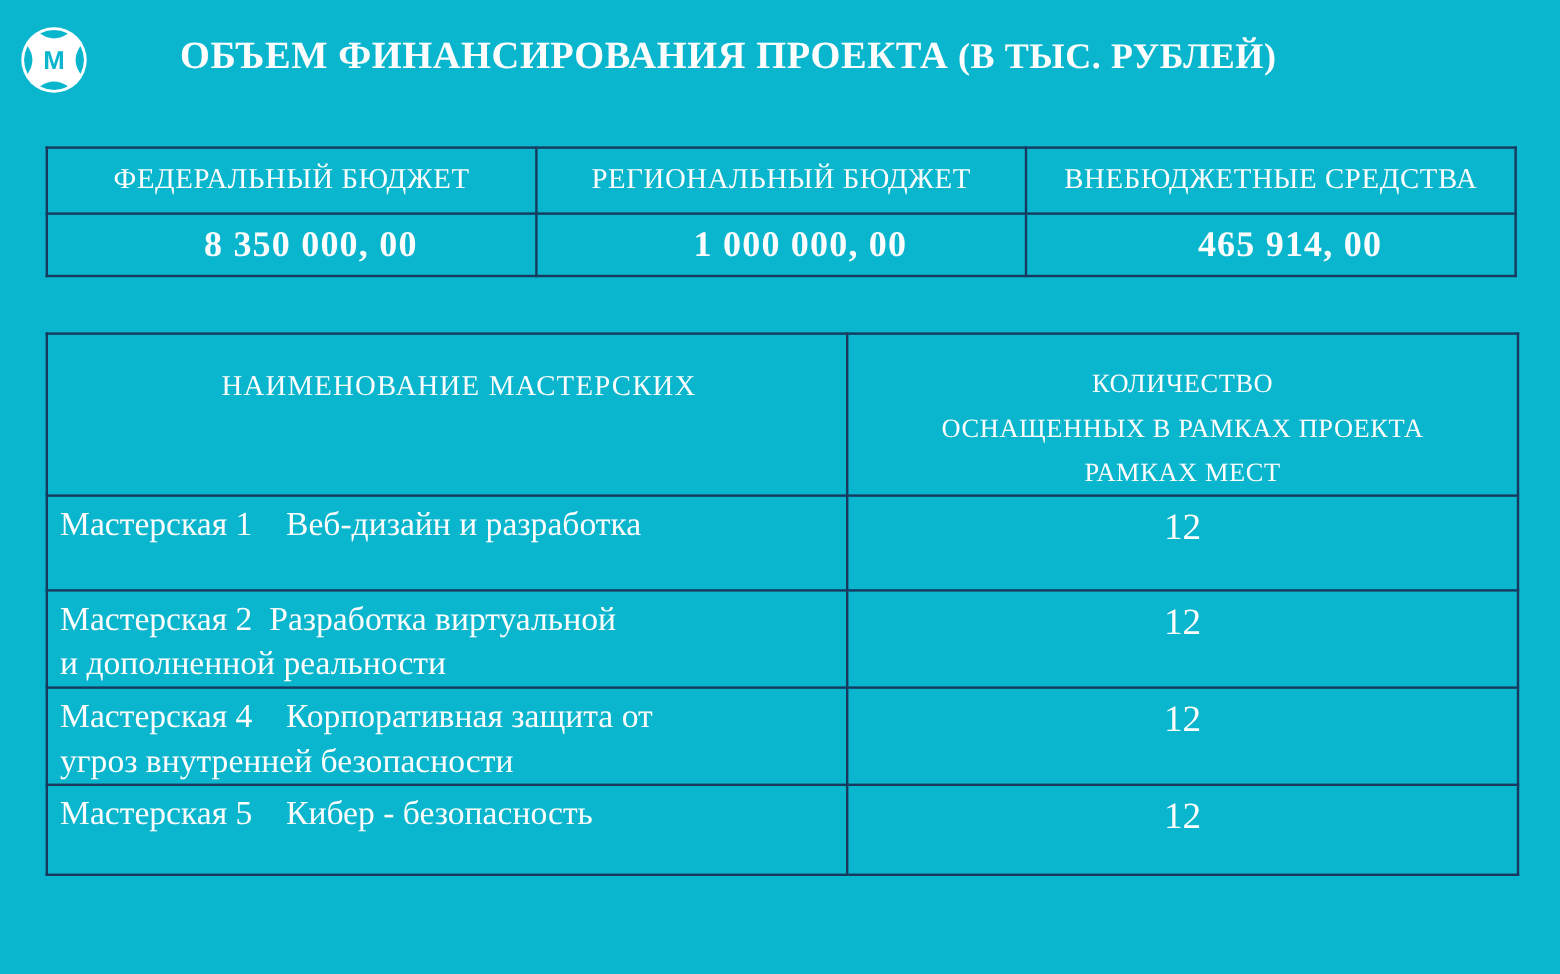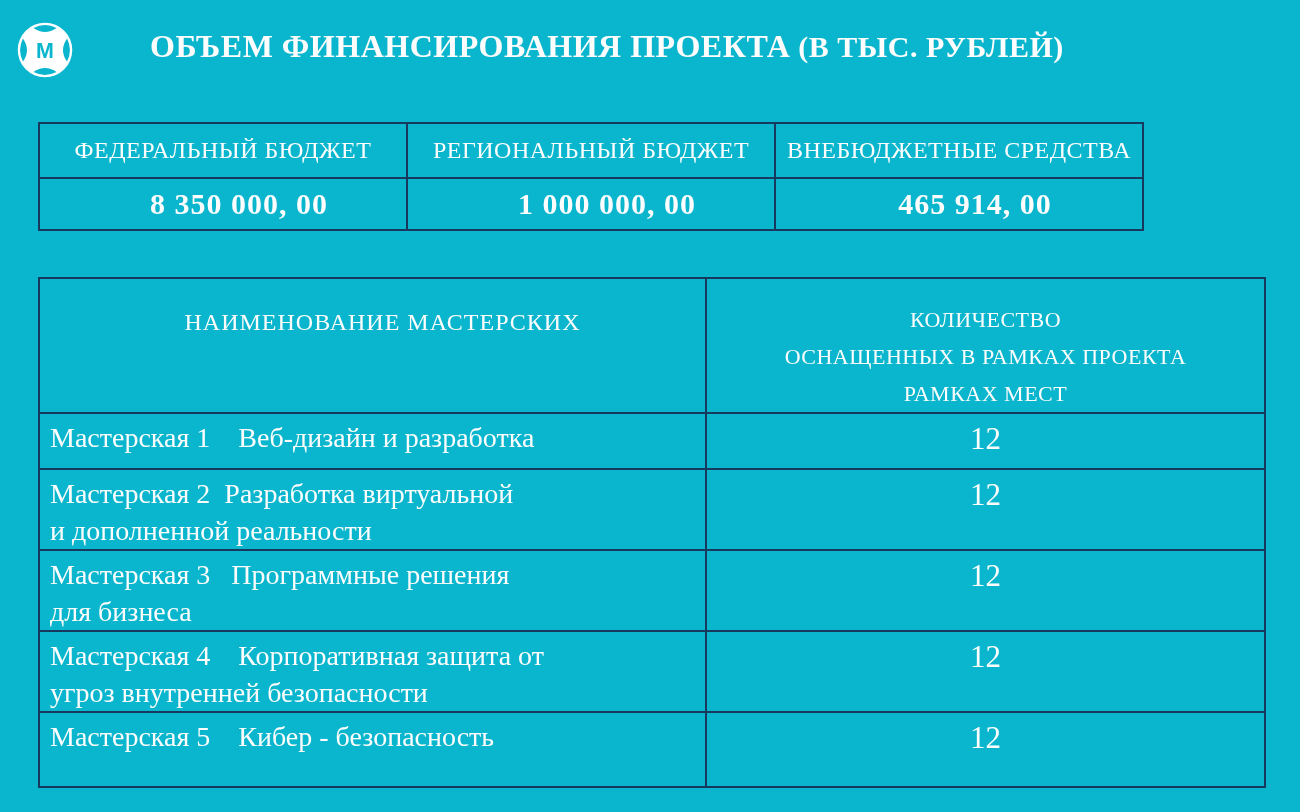--- a/index.html
+++ b/index.html
@@ -31,21 +31,21 @@
   .title .main   { font-size: 32px; letter-spacing: 0.5px; }
   .title .suffix { font-size: 30px; letter-spacing: 0.5px; }
 
   table { border-collapse: collapse; table-layout: fixed; }
   th, td { border: 2px solid #17395e; }
 
   
   .funding {
     position: absolute;
     left: 38px; top: 122px;
-    width: 1106px;
+    width: 1226px;
   }
   .funding th {
     height: 55px;
     font-weight: normal;
     font-size: 24px;
     letter-spacing: 0.5px;
     text-align: center;
     vertical-align: middle;
   }
   .funding td {
@@ -76,21 +76,21 @@
     padding-top: 30px;
     padding-left: 20px;
   }
   .th-count { text-align: center; padding-top: 22px; margin-left: 32px; }
   .th-count div {
     font-size: 22px;
     letter-spacing: 0.5px;
     line-height: 37px;
   }
 
-  .workshops tr.row-1 { height: 56px; }
+  .workshops tr.row-1 { height: 79px; }
   .workshops tr.row-2 { height: 76px; }
   .workshops tr.row-3 { height: 78px; }
   .workshops tr.row-4 { height: 77px; }
   .workshops tr.row-5 { height: 75px; }
 
   .td-name {
     vertical-align: top;
     padding: 5px 8px 0 10px;
     font-size: 28px;
   }
@@ -158,27 +158,20 @@
       </td>
       <td class="td-count">12</td>
     </tr>
     <tr class="row-2">
       <td class="td-name">
         <div>Мастерская 2  Разработка виртуальной</div>
         <div>и дополненной реальности</div>
       </td>
       <td class="td-count">12</td>
     </tr>
-    <tr class="row-3">
-      <td class="td-name">
-        <div>Мастерская 3   Программные решения</div>
-        <div>для бизнеса</div>
-      </td>
-      <td class="td-count">12</td>
-    </tr>
     <tr class="row-4">
       <td class="td-name">
         <div>Мастерская 4    Корпоративная защита от</div>
         <div>угроз внутренней безопасности</div>
       </td>
       <td class="td-count">12</td>
     </tr>
     <tr class="row-5">
       <td class="td-name">
         <div>Мастерская 5    Кибер - безопасность</div>

